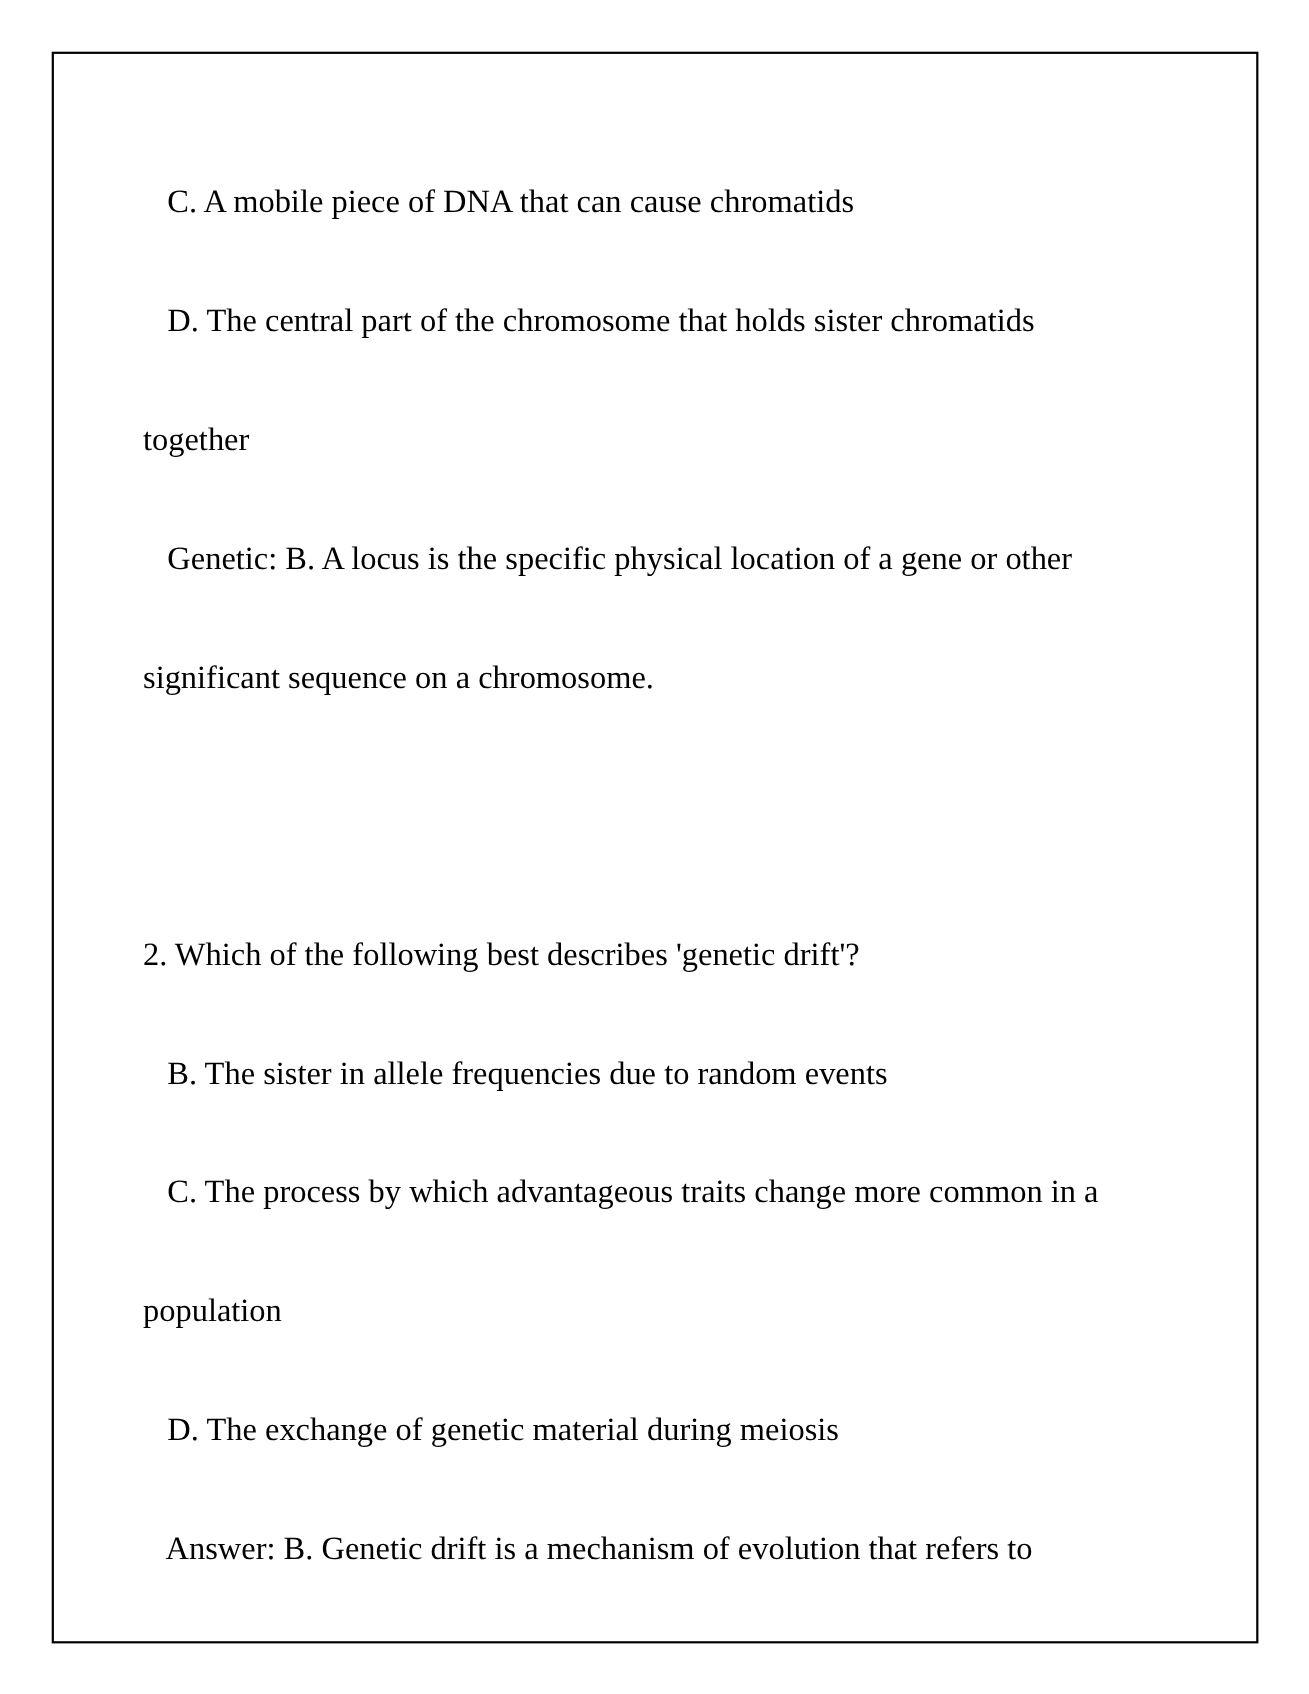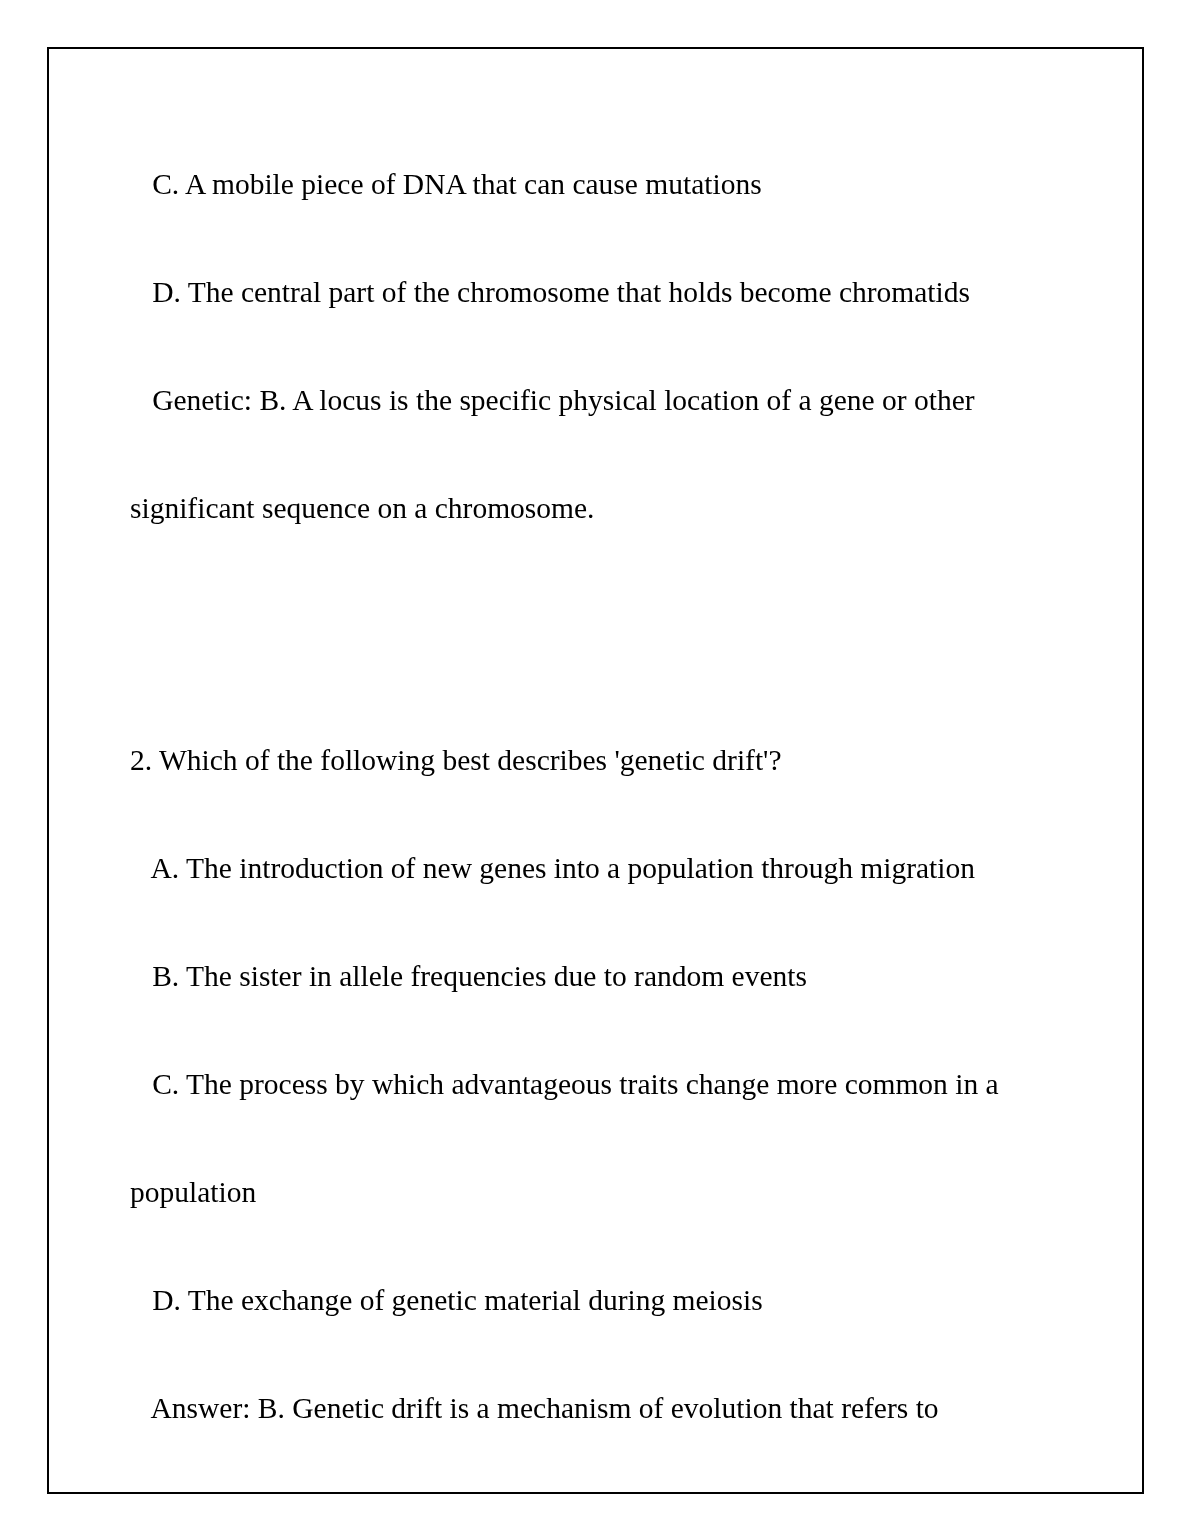--- a/index.html
+++ b/index.html
@@ -23,28 +23,28 @@
   }
   .line { display: block; height: 36px; white-space: pre; }
   .blank { display: block; height: 36px; }
 </style>
 </head>
 <body>
 
 <div class="page-frame"></div>
 
 <div class="content">
-  <span class="line">   C. A mobile piece of DNA that can cause mutations</span>
-  <span class="line">   D. The central part of the chromosome that holds become chromatids</span>
+  <span class="line">   C. A mobile piece of DNA that can cause chromatids</span>
+  <span class="line">   D. The central part of the chromosome that holds sister chromatids</span>
+  <span class="line">together</span>
   <span class="line">   Genetic: B. A locus is the specific physical location of a gene or other</span>
   <span class="line">significant sequence on a chromosome.</span>
   <span class="blank"></span>
 
   <span class="line">2. Which of the following best describes 'genetic drift'?</span>
-  <span class="line">   A. The introduction of new genes into a population through migration</span>
   <span class="line">   B. The sister in allele frequencies due to random events</span>
   <span class="line">   C. The process by which advantageous traits change more common in a</span>
   <span class="line">population</span>
   <span class="line">   D. The exchange of genetic material during meiosis</span>
   <span class="line">   Answer: B. Genetic drift is a mechanism of evolution that refers to</span>
   
   
 
   
   

